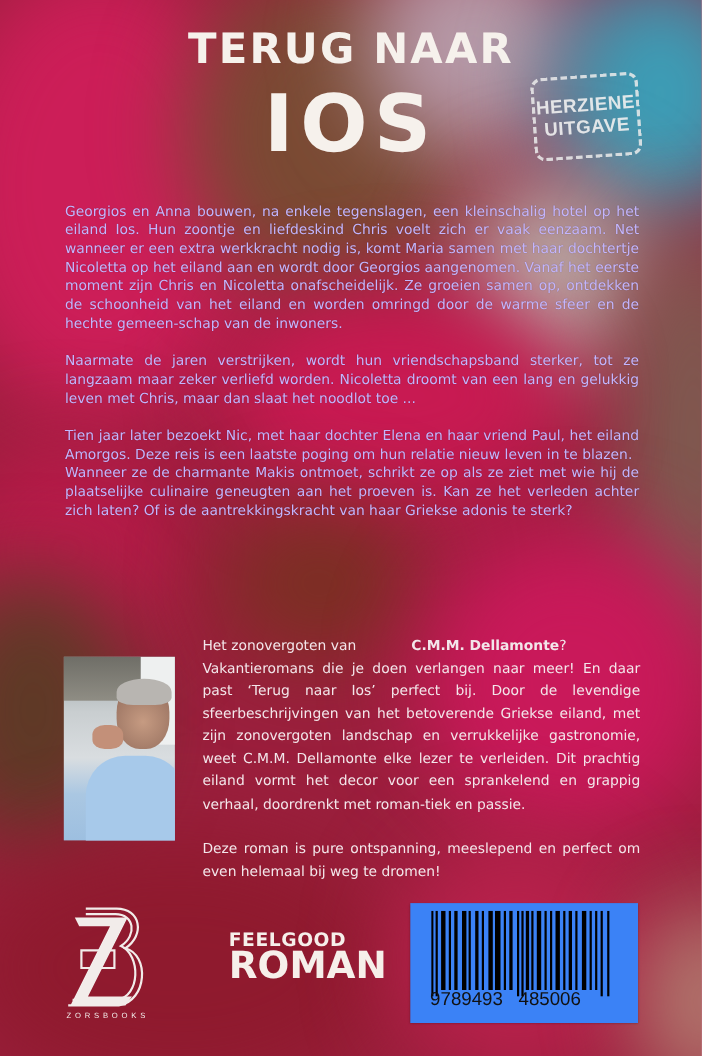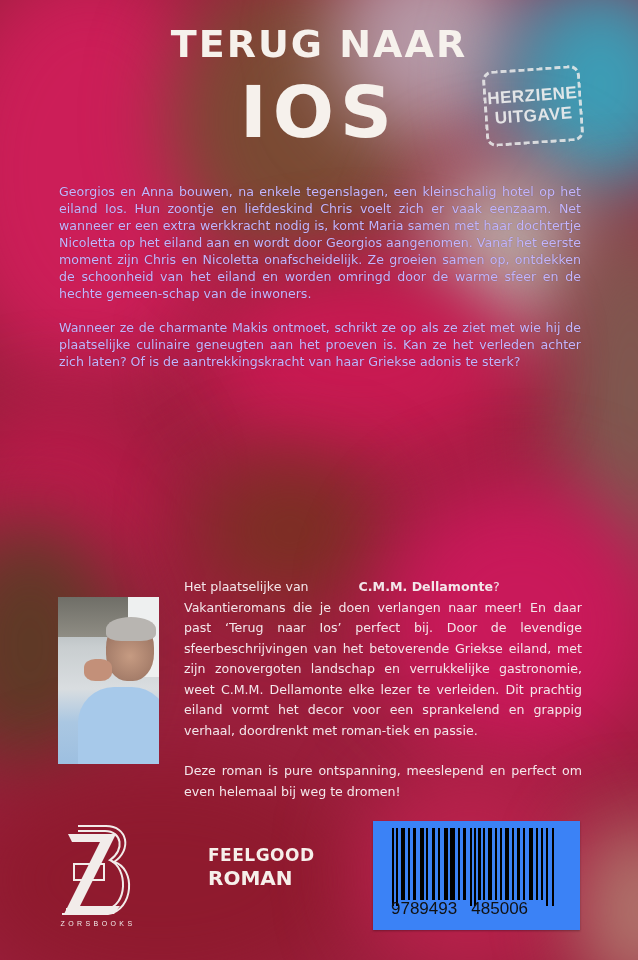--- a/index.html
+++ b/index.html
@@ -59,21 +59,21 @@
   .logo { position:absolute; left:58px; top:822px; width:80px; height:112px; }
   .logo-label {
     position:absolute; left:58px; top:920px; width:80px; text-align:center;
     color:#f2ecea; font-family:"Liberation Sans", sans-serif; font-size:7px; letter-spacing:3.4px;
   }
   .feelgood {
     position:absolute; left:208px; top:846px; width:110px; color:#f6efea;
     font-family:"DejaVu Sans", sans-serif; font-weight:bold; text-align:left;
   }
   .feelgood .l1 { font-size:17px; line-height:18px; letter-spacing:0.5px; }
-  .feelgood .l2 { font-size:20px; line-height:28px; letter-spacing:0px; }
+  .feelgood .l2 { font-size:34px; line-height:28px; letter-spacing:0px; }
 
   .barcode {
     position:absolute; left:373px; top:821px; width:207px; height:109px; background:#3b82f6;
     box-shadow:0 1px 2px rgba(0,0,0,0.3);
   }
   .bars { position:absolute; left:19px; top:7px; width:170px; height:78px; }
   .isbn {
     position:absolute; left:18px; top:78px; width:180px; color:#111;
     font-family:"Liberation Sans", sans-serif; font-size:17px; line-height:20px; white-space:pre;
   }
@@ -103,35 +103,37 @@
   <div class="title-top">TERUG NAAR</div>
   <div class="title-main">IOS</div>
 
   <div class="stamp">
     <span>HERZIENE</span>
     <span>UITGAVE</span>
   </div>
 
   <div class="blurb" style="top:183px;">
     <p>Georgios en Anna bouwen, na enkele tegenslagen, een kleinschalig hotel op het eiland Ios. Hun zoontje en liefdeskind Chris voelt zich er vaak eenzaam. Net wanneer er een extra werkkracht nodig is, komt Maria samen met haar dochtertje Nicoletta op het eiland aan en wordt door Georgios aangenomen. Vanaf het eerste moment zijn Chris en Nicoletta onafscheidelijk. Ze groeien samen op, ontdekken de schoonheid van het eiland en worden omringd door de warme sfeer en de hechte gemeen-schap van de inwoners.</p>
+    <p>Naarmate de jaren verstrijken, wordt hun vriendschapsband sterker, tot ze langzaam maar zeker verliefd worden. Nicoletta droomt van een lang en gelukkig leven met Chris, maar dan slaat het noodlot toe ...</p>
+    <p class="tight">Tien jaar later bezoekt Nic, met haar dochter Elena en haar vriend Paul, het eiland Amorgos. Deze reis is een laatste poging om hun relatie nieuw leven in te blazen.</p>
     <p class="tight">Wanneer ze de charmante Makis ontmoet, schrikt ze op als ze ziet met wie hij de plaatselijke culinaire geneugten aan het proeven is. Kan ze het verleden achter zich laten?  Of is de aantrekkingskracht van haar Griekse adonis te sterk?</p>
   </div>
 
   <div class="photo">
     <div class="ceiling"></div>
     <div class="sky"></div>
     <div class="shirt"></div>
     <div class="head"></div>
     <div class="hair"></div>
     <div class="hand"></div>
   </div>
 
   <div class="author">
     <p style="margin:0;">
-      <span>Het plaatselijke van </span><b>C.M.M. Dellamonte</b><span>?</span><br>
+      <span>Het zonovergoten van </span><b>C.M.M. Dellamonte</b><span>?</span><br>
       <span>Vakantieromans die je doen verlangen naar meer! En daar past ‘Terug naar Ios’ perfect bij. Door de levendige sfeerbeschrijvingen van het betoverende Griekse eiland, met zijn zonovergoten landschap en verrukkelijke gastronomie, weet C.M.M. Dellamonte elke lezer te verleiden. Dit prachtig eiland vormt het decor voor een sprankelend en grappig verhaal, doordrenkt met roman-tiek en passie.</span>
     </p>
     <p style="margin-top:20px;">Deze roman is pure ontspanning, meeslepend en perfect om even helemaal bij weg te dromen!</p>
   </div>
 
   <svg class="logo" viewBox="0 0 80 112">
     <g fill="none" stroke="#f2ecea" stroke-width="2">
       <path d="M20 4 H48 C70 4 74 28 56 40 C78 46 76 88 50 92 H4"></path>
       <path d="M20 9 H47 C64 9 67 28 52 38 C70 46 70 84 48 87 H8"></path>
     </g>

